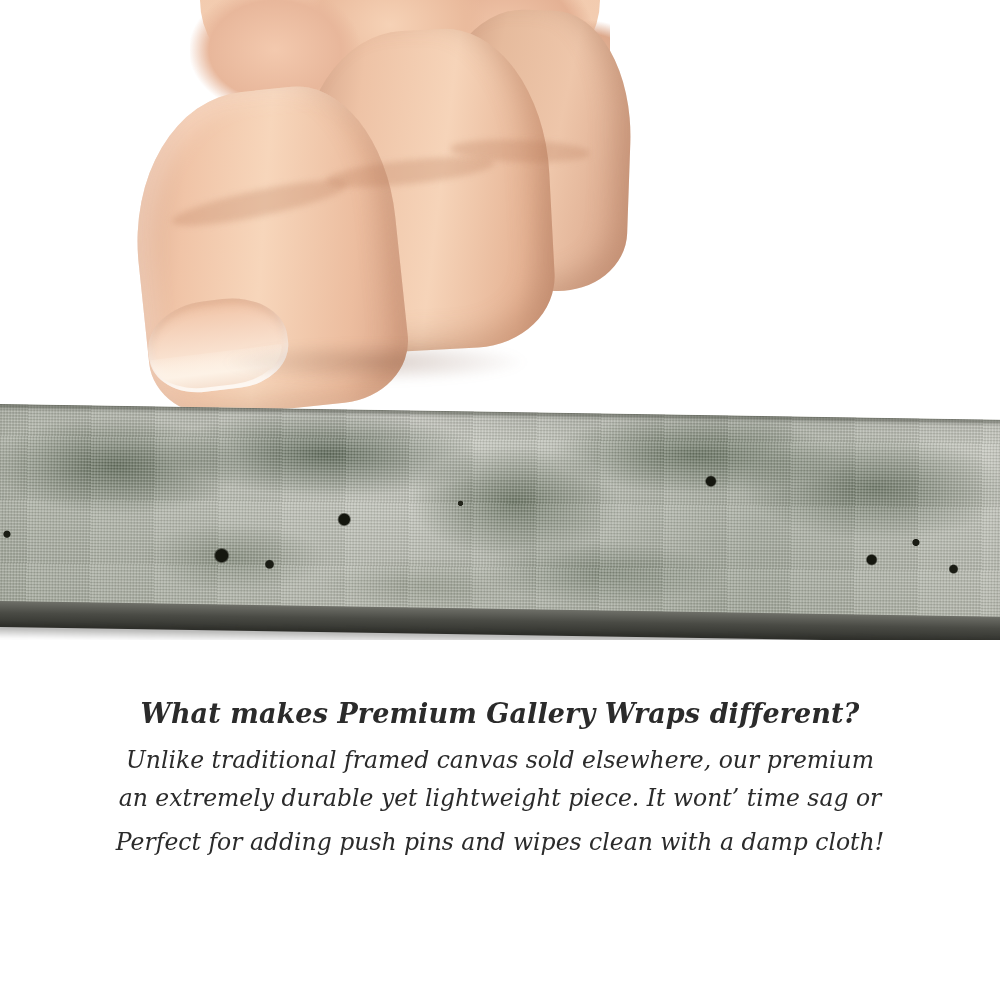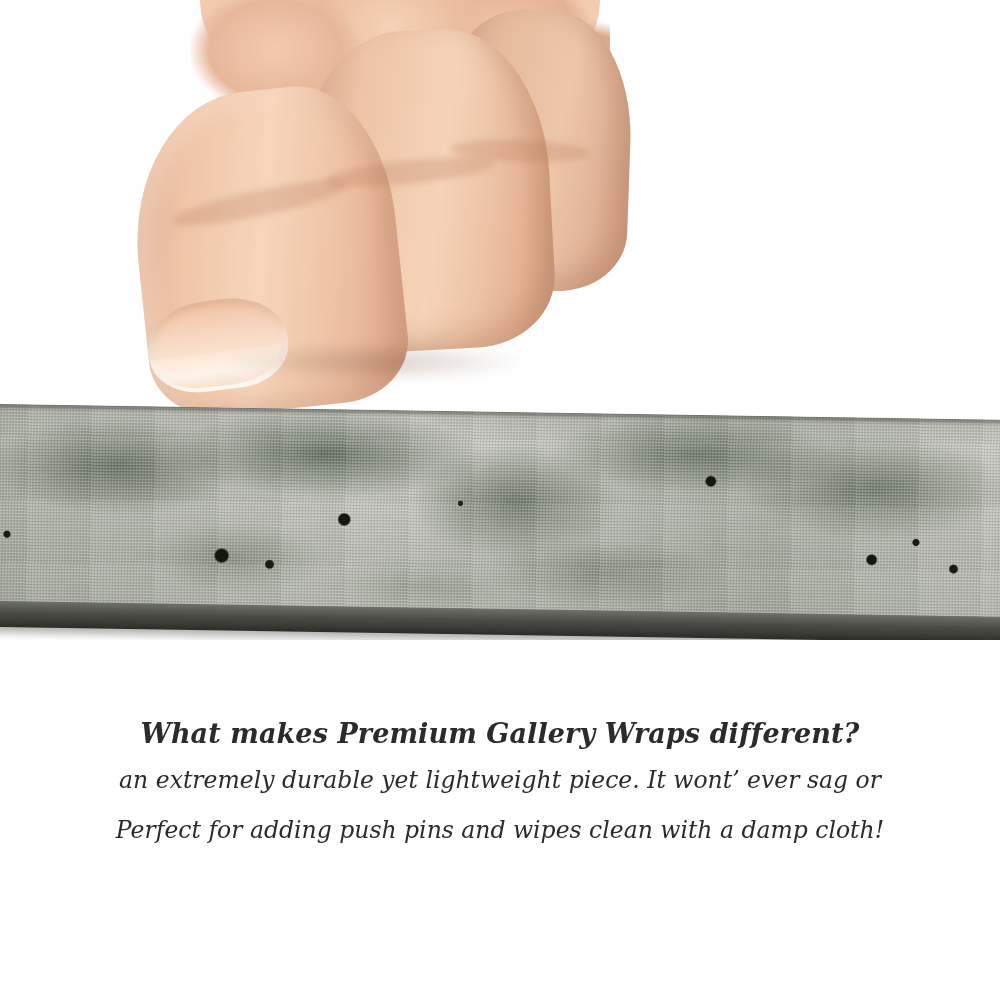--- a/index.html
+++ b/index.html
@@ -211,40 +211,40 @@
     background: linear-gradient(180deg, rgba(40,40,36,0.45) 0%, rgba(40,40,36,0) 100%);
     transform: rotate(0.9deg);
     transform-origin: left top;
     filter: blur(2px);
   }
 
   
   .caption {
     position: absolute;
     left: 0;
-    top: 718px;
+    top: 698px;
     width: 1000px;
     text-align: center;
     color: #2b2b2b;
     font-family: "DejaVu Serif", serif;
     font-style: italic;
   }
   .caption-title {
     font-size: 27px;
     font-weight: 700;
     letter-spacing: 0.1px;
     margin-bottom: 12px;
   }
   .caption-line {
     font-size: 23.5px;
     line-height: 38px;
     font-weight: 400;
   }
   .caption-last {
-    margin-top: 12px;
+    margin-top: 6px;
   }
 </style>
 </head>
 <body>
 
 <div class="page">
 
   <div class="photo">
 
     <div class="hand">
@@ -267,17 +267,18 @@
       <div class="wrap-specks"></div>
       <div class="wrap-edge-top"></div>
     </div>
     <div class="wrap-bevel"></div>
     <div class="wrap-bevel-shadow"></div>
 
   </div>
 
   <div class="caption">
     <div class="caption-title">What makes Premium Gallery Wraps different?</div>
-    <div class="caption-line">an extremely durable yet lightweight piece. It wont’ ever sag or</div>
+    <div class="caption-line">Unlike traditional framed canvas sold elsewhere, our premium</div>
+    <div class="caption-line">an extremely durable yet lightweight piece. It wont’ time sag or</div>
     <div class="caption-line caption-last">Perfect for adding push pins and wipes clean with a damp cloth!</div>
   </div>
 
 </div>
 
 </body></html>

